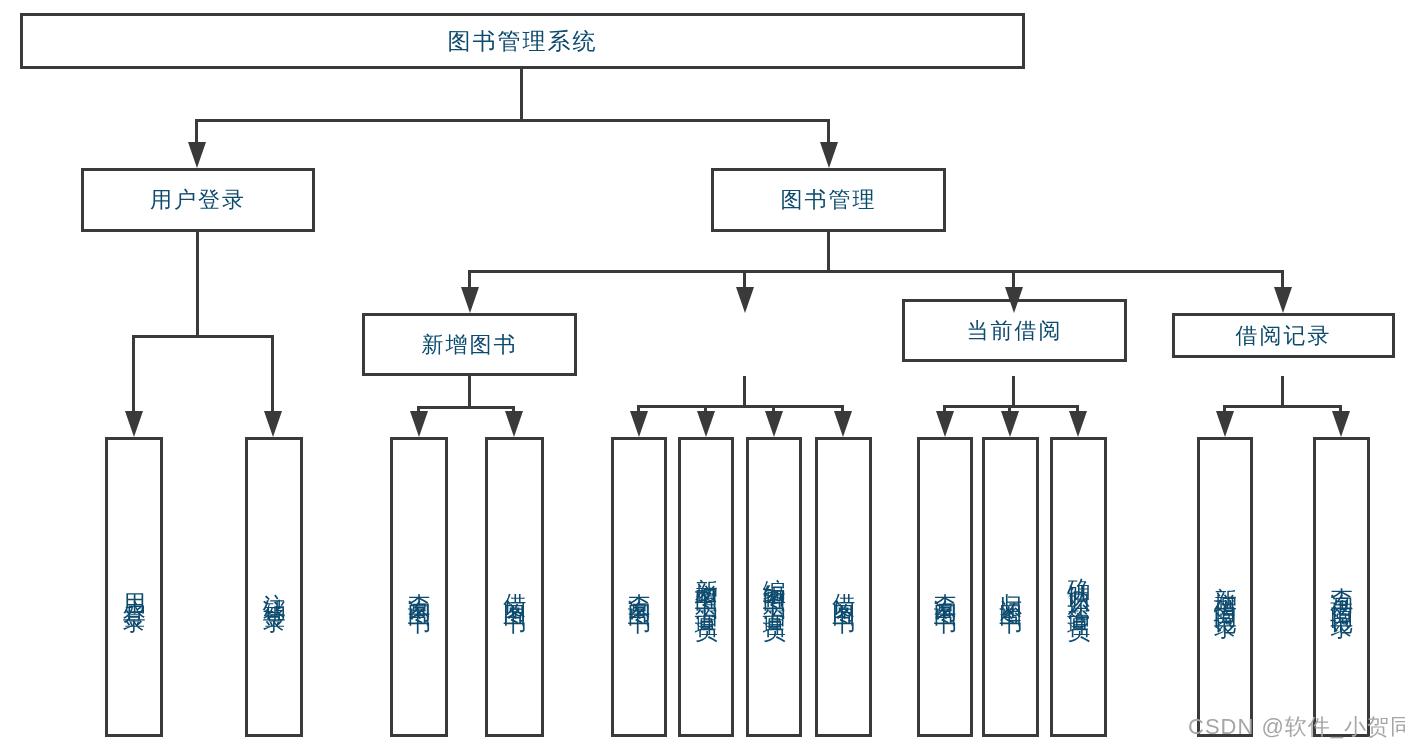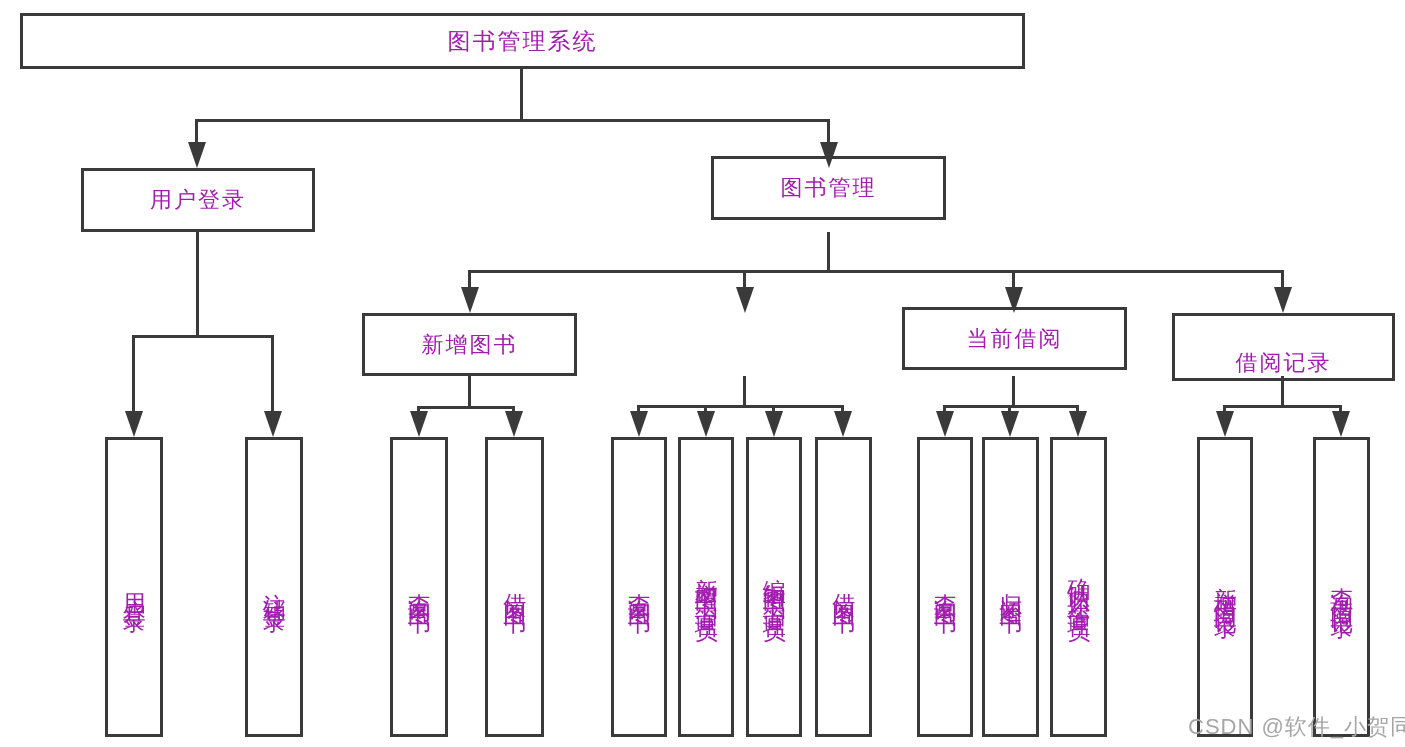--- a/index.html
+++ b/index.html
@@ -11,21 +11,21 @@
     overflow:hidden;
   }
   .box{
     position:absolute;
     box-sizing:border-box;
     border:3px solid #3a3a3a;
     background:#ffffff;
     display:flex;
     align-items:center;
     justify-content:center;
-    color:#a21caf;
+    color:#0c4a6e;
   }
   .hlabel{font-size:22px;letter-spacing:2px;white-space:nowrap;}
   .root-label{font-size:23px;letter-spacing:2px;}
   .leaf .vlabel{
     writing-mode:vertical-rl;
     text-orientation:mixed;
     font-size:23px;
     letter-spacing:6px;
     line-height:1.1;
     white-space:nowrap;
@@ -52,31 +52,31 @@
 
 <div id="stage">
 
   <div class="box" style="left:20px;top:13px;width:1005px;height:56px;">
     <span class="root-label">图书管理系统</span>
   </div>
 
   <div class="box" style="left:81px;top:168px;width:234px;height:64px;">
     <span class="hlabel">用户登录</span>
   </div>
-  <div class="box" style="left:711px;top:156px;width:235px;height:64px;">
+  <div class="box" style="left:711px;top:168px;width:235px;height:64px;">
     <span class="hlabel">图书管理</span>
   </div>
 
   <div class="box" style="left:362px;top:313px;width:215px;height:63px;">
     <span class="hlabel">新增图书</span>
   </div>
-  <div class="box" style="left:902px;top:307px;width:225px;height:63px;">
+  <div class="box" style="left:902px;top:299px;width:225px;height:63px;">
     <span class="hlabel">当前借阅</span>
   </div>
-  <div class="box" style="left:1172px;top:313px;width:223px;height:68px;align-items:flex-end;">
+  <div class="box" style="left:1172px;top:313px;width:223px;height:45px;">
     <span class="hlabel">借阅记录</span>
   </div>
 
   <div class="box leaf" style="left:105px;top:437px;width:58px;height:300px;">
     <span class="vlabel">用户登录</span>
   </div>
   <div class="box leaf" style="left:245px;top:437px;width:58px;height:300px;">
     <span class="vlabel">注销登录</span>
   </div>
 

